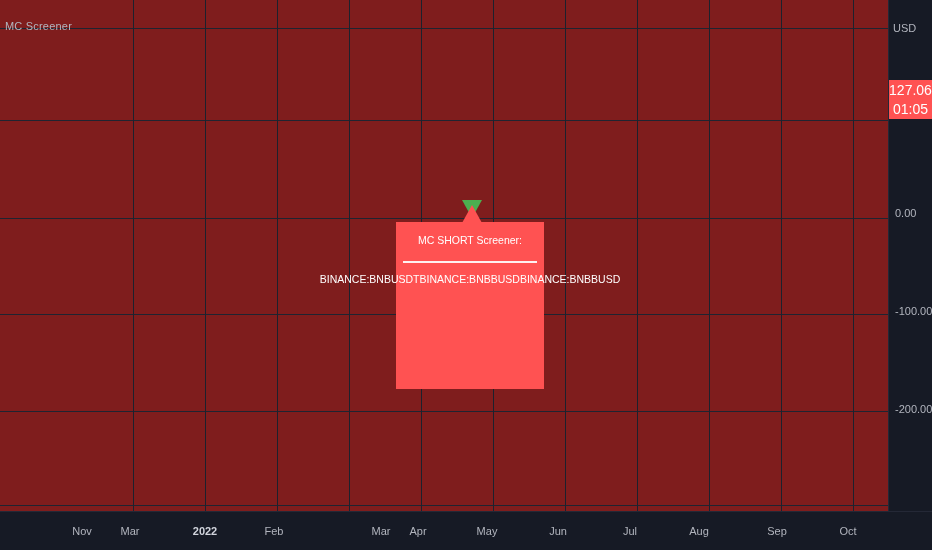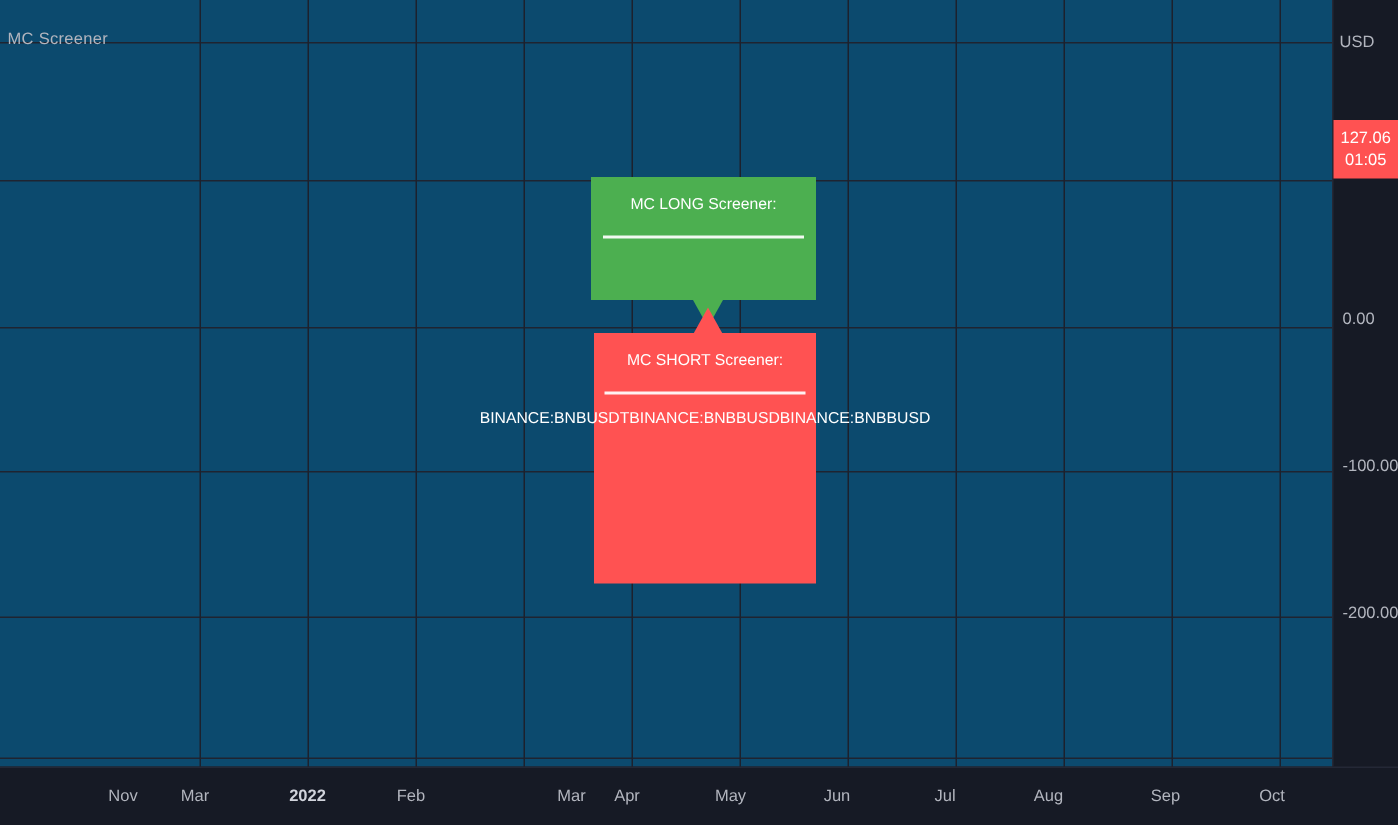--- a/index.html
+++ b/index.html
@@ -7,21 +7,21 @@
     padding: 0;
     background: #0f1118;
   }
   body {
     font-family: "Liberation Sans", sans-serif;
   }
   #app {
     position: relative;
     width: 932px;
     height: 550px;
-    background: #0c4a6e;
+    background: #7f1d1d;
     overflow: hidden;
     -webkit-font-smoothing: antialiased;
   }
 
   
   .plot {
     position: absolute;
     left: 0;
     top: 0;
     width: 888px;
@@ -92,21 +92,21 @@
     width: 43px;
     height: 39px;
     background: #ff5252;
     display: flex;
     flex-direction: column;
     align-items: center;
     justify-content: center;
     line-height: 1.35;
   }
   .price-badge span {
-    font-size: 11px;
+    font-size: 14px;
     color: #ffffff;
   }
 
   
   .time-axis {
     position: absolute;
     left: 0;
     bottom: 0;
     width: 932px;
     height: 38px;
@@ -219,25 +219,20 @@
         <div class="grid-v" style="left: 565px;"></div>
         <div class="grid-v" style="left: 637px;"></div>
         <div class="grid-v" style="left: 709px;"></div>
         <div class="grid-v" style="left: 781px;"></div>
         <div class="grid-v" style="left: 853px;"></div>
       </div>
   </div>
 
   <div class="study-title">MC Screener</div>
 
-  <div class="screener-box" id="long-box">
-    <div class="box-title">MC LONG Screener:</div>
-    <div class="box-rule"></div>
-    <div class="box-rows" id="long-rows"></div>
-  </div>
   <div class="tail" id="long-tail"></div>
 
   <div class="tail" id="short-tail"></div>
   <div class="screener-box" id="short-box">
     <div class="box-title">MC SHORT Screener:</div>
     <div class="box-rule"></div>
     <div class="box-rows" id="short-rows">
         <div class="box-row">BINANCE:BNBUSDT</div>
         <div class="box-row">BINANCE:BNBBUSD</div>
         <div class="box-row">BINANCE:BNBBUSD</div>

